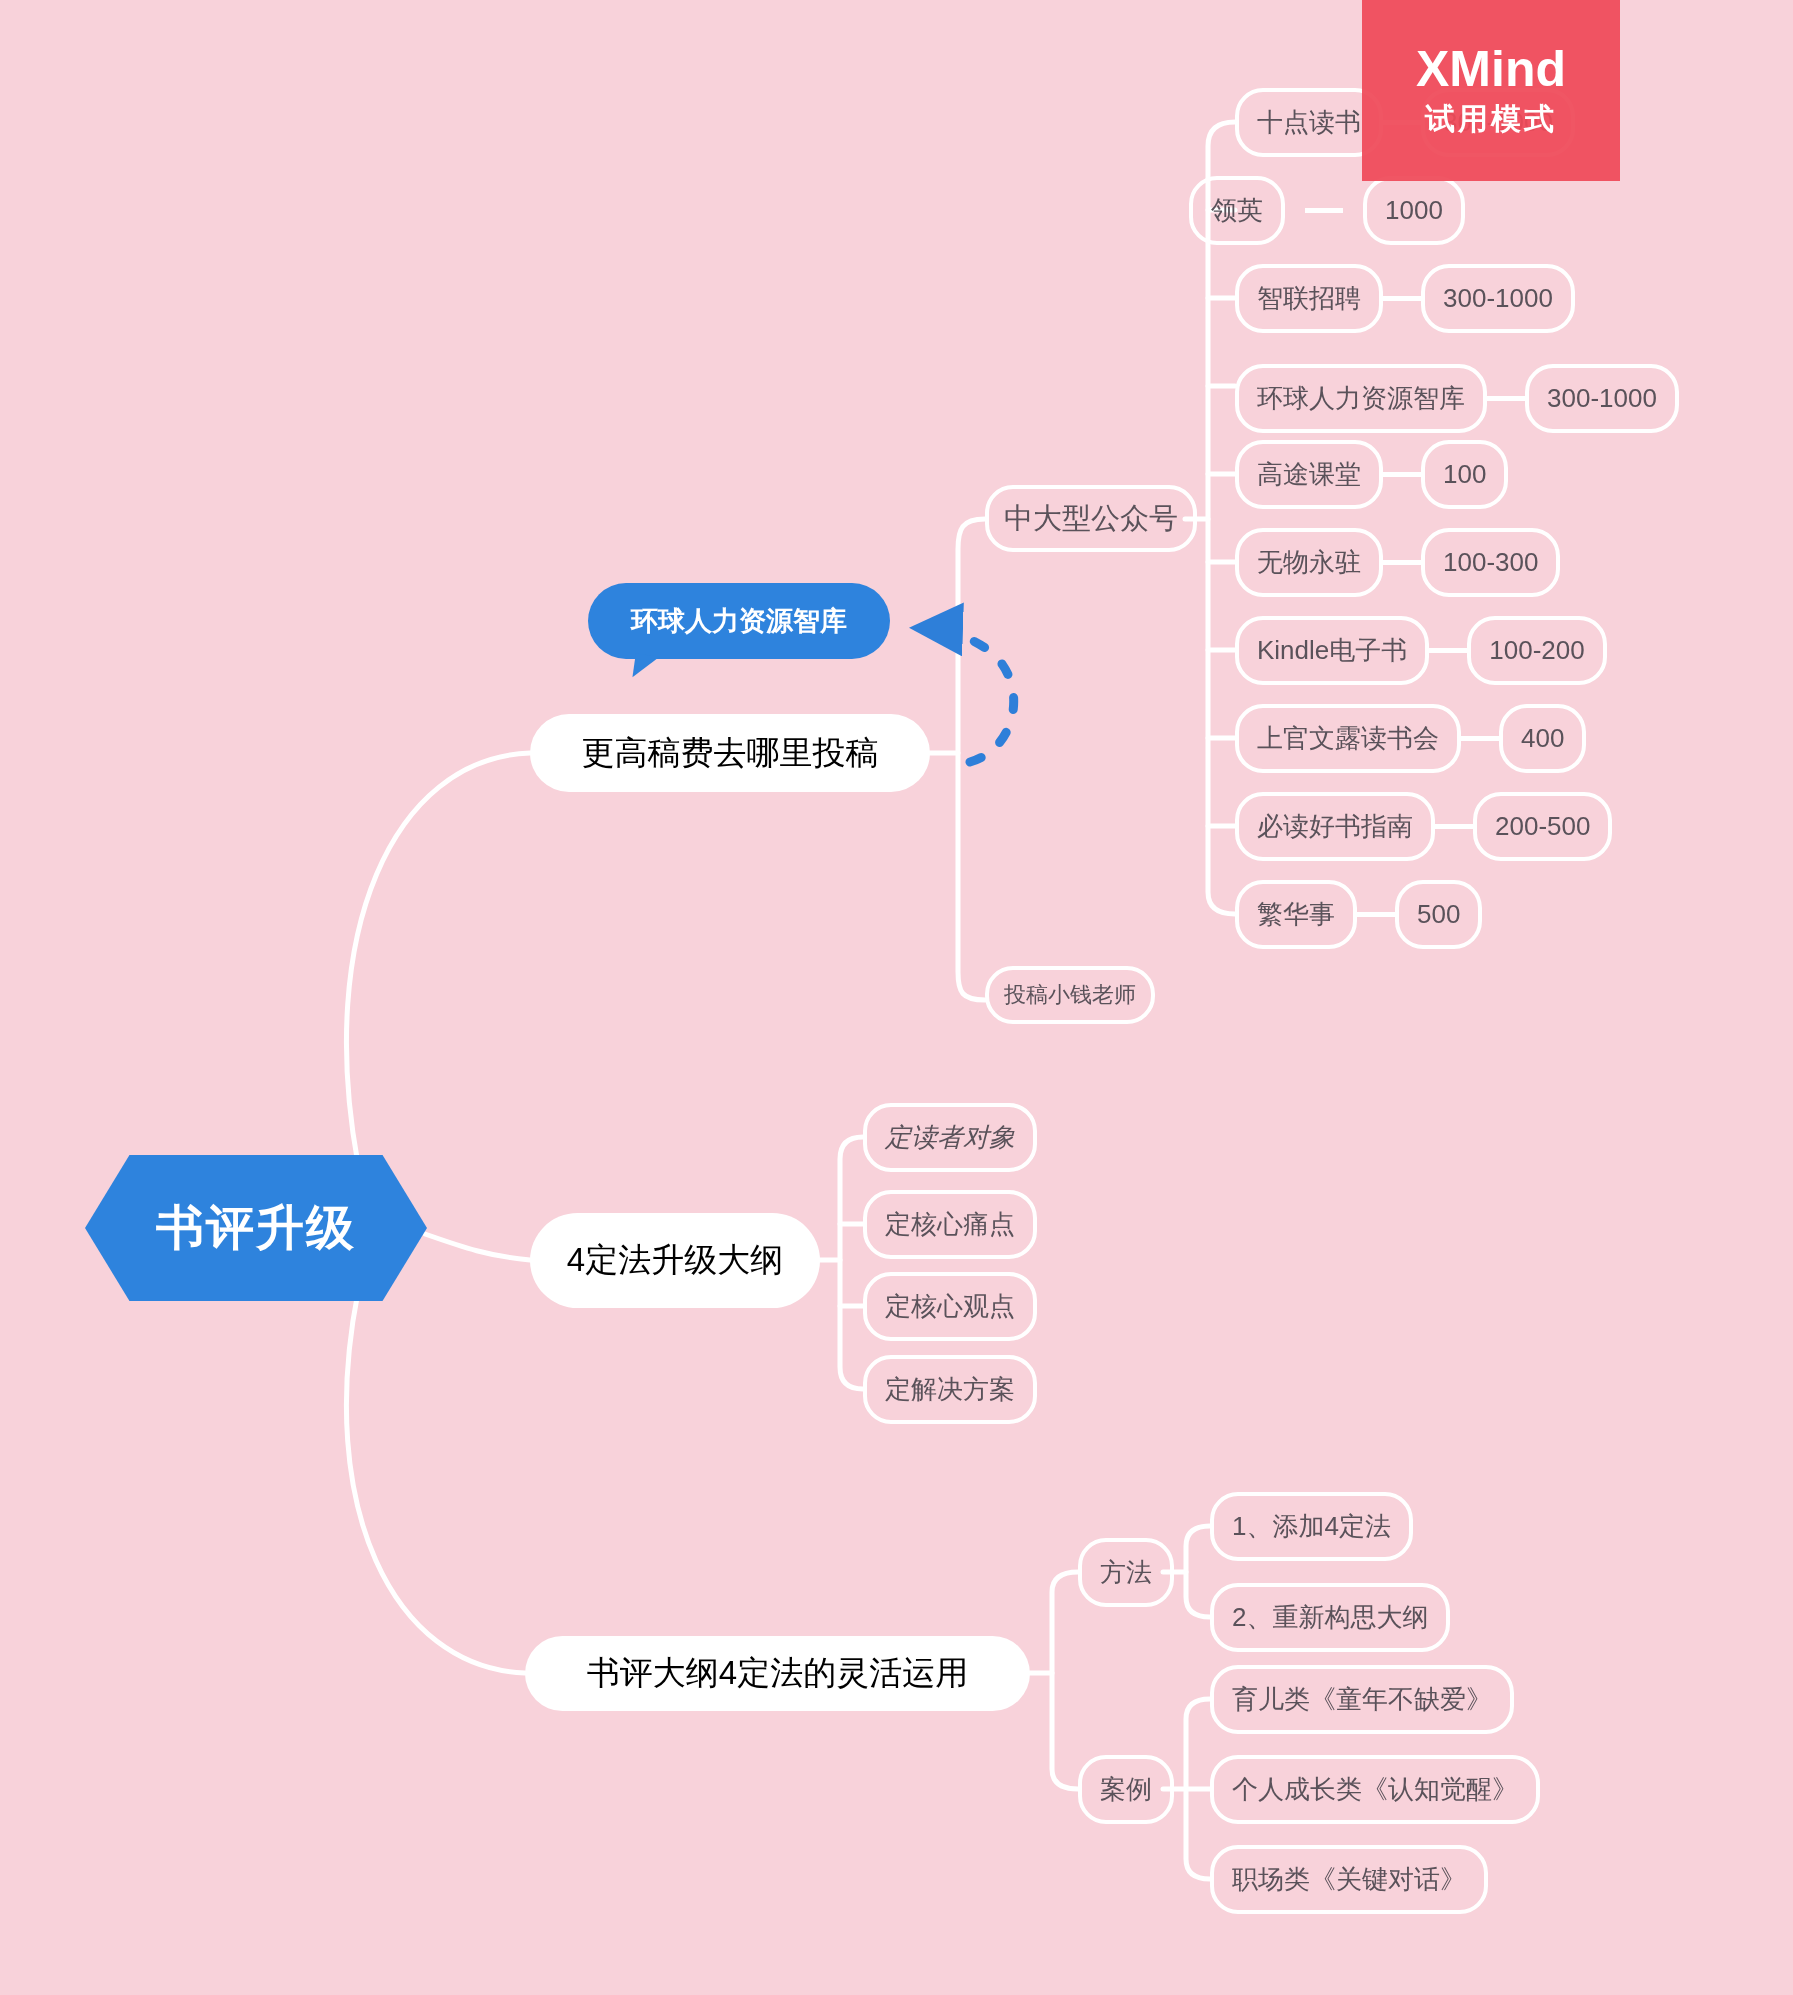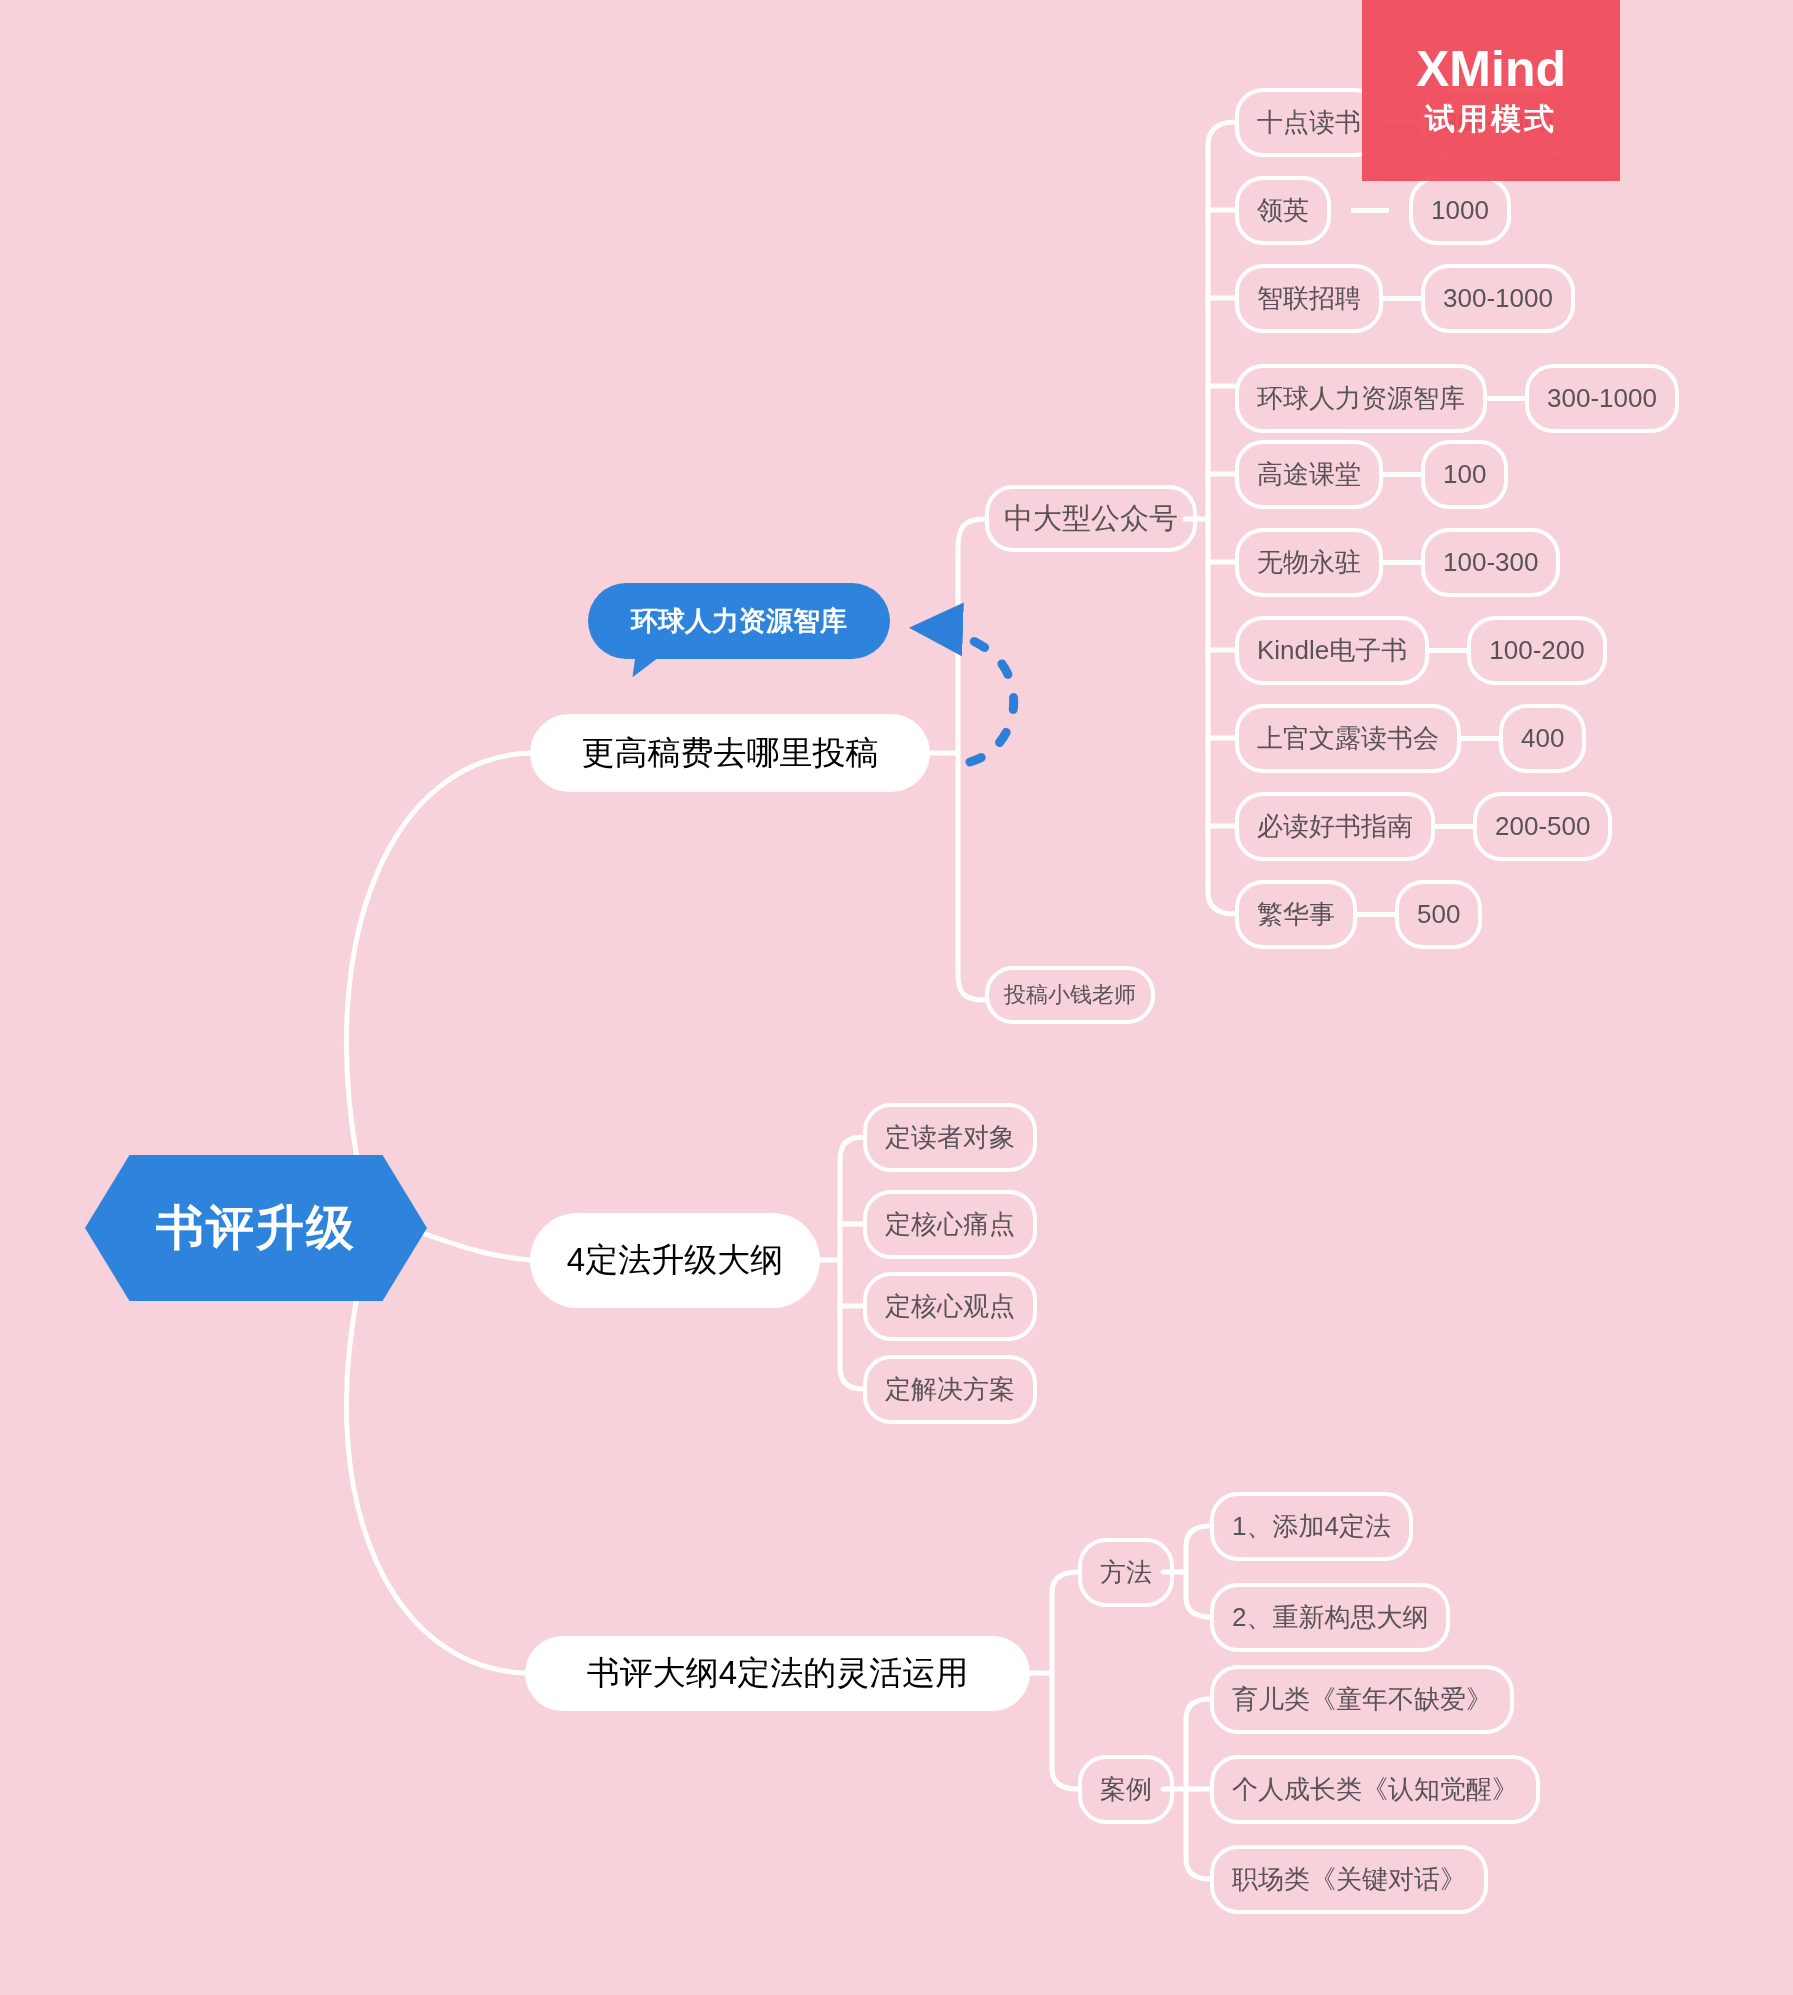--- a/index.html
+++ b/index.html
@@ -85,21 +85,21 @@
 
   <div class="fnode" style="left:530px;top:714px;width:400px;height:78px;">更高稿费去哪里投稿</div>
   <div class="node" style="left:985px;top:485px;font-size:29px;padding:12px 15px;">中大型公众号</div>
   <div class="node" style="left:985px;top:966px;font-size:22px;padding:12px 15px;">投稿小钱老师</div>
 
   <div class="row" style="left:1235px;top:88px;">
     <div class="node">十点读书</div>
     <div class="hline"></div>
     <div class="node">300-1000</div>
   </div>
-  <div class="row" style="left:1235px;top:176px;gap:20px;">
+  <div class="row" style="left:1189px;top:176px;gap:20px;">
     <div class="node">领英</div>
     <div class="hline"></div>
     <div class="node">1000</div>
   </div>
   <div class="row" style="left:1235px;top:264px;">
     <div class="node">智联招聘</div>
     <div class="hline"></div>
     <div class="node">300-1000</div>
   </div>
   <div class="row" style="left:1235px;top:364px;">
@@ -132,21 +132,21 @@
     <div class="hline"></div>
     <div class="node">200-500</div>
   </div>
   <div class="row" style="left:1235px;top:880px;">
     <div class="node">繁华事</div>
     <div class="hline"></div>
     <div class="node">500</div>
   </div>
 
   <div class="fnode" style="left:530px;top:1213px;width:290px;height:95px;border-radius:48px;">4定法升级大纲</div>
-  <div class="node" style="left:863px;top:1103px;">定读者对象</div>
+  <div class="node" style="left:863px;top:1103px;font-style:italic;">定读者对象</div>
   <div class="node" style="left:863px;top:1190px;">定核心痛点</div>
   <div class="node" style="left:863px;top:1272px;">定核心观点</div>
   <div class="node" style="left:863px;top:1355px;">定解决方案</div>
 
   <div class="fnode" style="left:525px;top:1636px;width:505px;height:75px;">书评大纲4定法的灵活运用</div>
   <div class="node" style="left:1078px;top:1538px;">方法</div>
   <div class="node" style="left:1210px;top:1492px;">1、添加4定法</div>
   <div class="node" style="left:1210px;top:1583px;">2、重新构思大纲</div>
   <div class="node" style="left:1078px;top:1755px;">案例</div>
   <div class="node" style="left:1210px;top:1665px;">育儿类《童年不缺爱》</div>

